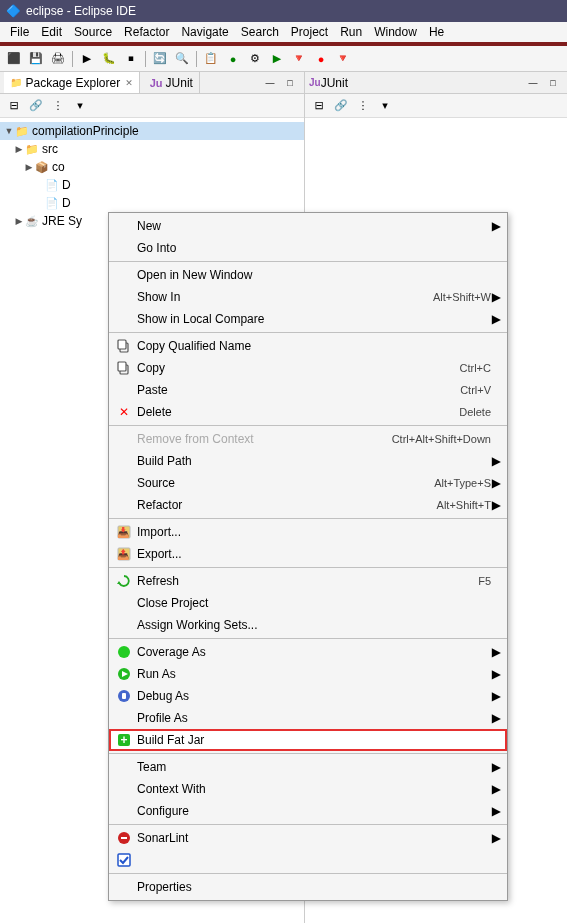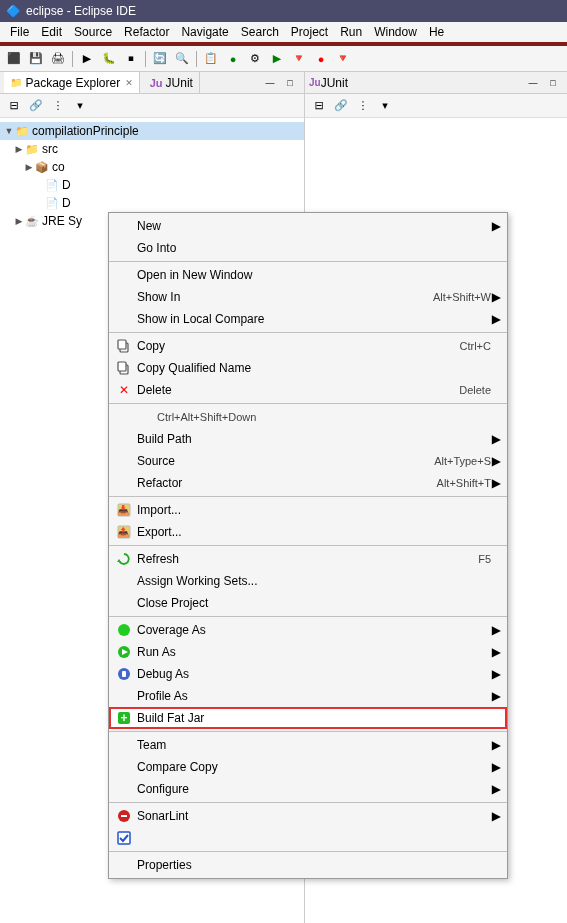--- a/index.html
+++ b/index.html
@@ -389,39 +389,44 @@
         <span class="cm-submenu-arrow">▶</span>
       </div>
       <div class="cm-separator"></div>
       <div class="cm-item">
         <span class="cm-icon">
           <svg width="14" height="14" viewBox="0 0 14 14">
             <rect x="3" y="4" width="8" height="9" rx="1" fill="none" stroke="#555" stroke-width="1.2"></rect>
             <rect x="1" y="1" width="8" height="9" rx="1" fill="white" stroke="#555" stroke-width="1.2"></rect>
           </svg>
         </span>
+        <span class="cm-label">Copy Qualified Name</span>
+      </div>
+      <div class="cm-item">
+        <span class="cm-icon">
+          <svg width="14" height="14" viewBox="0 0 14 14">
+            <rect x="3" y="4" width="8" height="9" rx="1" fill="none" stroke="#555" stroke-width="1.2"></rect>
+            <rect x="1" y="1" width="8" height="9" rx="1" fill="white" stroke="#555" stroke-width="1.2"></rect>
+          </svg>
+        </span>
         <span class="cm-label">Copy</span>
         <span class="cm-shortcut">Ctrl+C</span>
       </div>
       <div class="cm-item">
-        <span class="cm-icon">
-          <svg width="14" height="14" viewBox="0 0 14 14">
-            <rect x="3" y="4" width="8" height="9" rx="1" fill="none" stroke="#555" stroke-width="1.2"></rect>
-            <rect x="1" y="1" width="8" height="9" rx="1" fill="white" stroke="#555" stroke-width="1.2"></rect>
-          </svg>
-        </span>
-        <span class="cm-label">Copy Qualified Name</span>
+        <span class="cm-label">Paste</span>
+        <span class="cm-shortcut">Ctrl+V</span>
       </div>
       <div class="cm-item">
         <span class="cm-icon" style="color: red;">✕</span>
         <span class="cm-label">Delete</span>
         <span class="cm-shortcut">Delete</span>
       </div>
       <div class="cm-separator"></div>
       <div class="cm-item disabled">
+        <span class="cm-label">Remove from Context</span>
         <span class="cm-shortcut">Ctrl+Alt+Shift+Down</span>
       </div>
       <div class="cm-item">
         <span class="cm-label">Build Path</span>
         <span class="cm-submenu-arrow">▶</span>
       </div>
       <div class="cm-item">
         <span class="cm-label">Source</span>
         <span class="cm-shortcut">Alt+Type+S</span>
         <span class="cm-submenu-arrow">▶</span>
@@ -455,24 +460,24 @@
         <span class="cm-icon">
           <svg width="14" height="14" viewBox="0 0 14 14">
             <path d="M7 2 A5 5 0 1 1 2.5 9.5" fill="none" stroke="#22aa22" stroke-width="1.8"></path>
             <polygon points="2,7 4,10 0,10" fill="#22aa22"></polygon>
           </svg>
         </span>
         <span class="cm-label">Refresh</span>
         <span class="cm-shortcut">F5</span>
       </div>
       <div class="cm-item">
+        <span class="cm-label">Close Project</span>
+      </div>
+      <div class="cm-item">
         <span class="cm-label">Assign Working Sets...</span>
-      </div>
-      <div class="cm-item">
-        <span class="cm-label">Close Project</span>
       </div>
       <div class="cm-separator"></div>
       <div class="cm-item">
         <span class="cm-icon" style="color: rgb(34, 170, 170);">
           <svg width="14" height="14" viewBox="0 0 14 14">
             <circle cx="7" cy="7" r="6" fill="#22cc22"></circle>
           </svg>
         </span>
         <span class="cm-label">Coverage As</span>
         <span class="cm-submenu-arrow">▶</span>
@@ -509,21 +514,21 @@
           </svg>
         </span>
         <span class="cm-label">Build Fat Jar</span>
       </div>
       <div class="cm-separator"></div>
       <div class="cm-item">
         <span class="cm-label">Team</span>
         <span class="cm-submenu-arrow">▶</span>
       </div>
       <div class="cm-item">
-        <span class="cm-label">Compare Copy</span>
+        <span class="cm-label">Context With</span>
         <span class="cm-submenu-arrow">▶</span>
       </div>
       <div class="cm-item">
         <span class="cm-label">Configure</span>
         <span class="cm-submenu-arrow">▶</span>
       </div>
       <div class="cm-separator"></div>
       <div class="cm-item">
         <span class="cm-icon">
           <svg width="14" height="14" viewBox="0 0 14 14">

